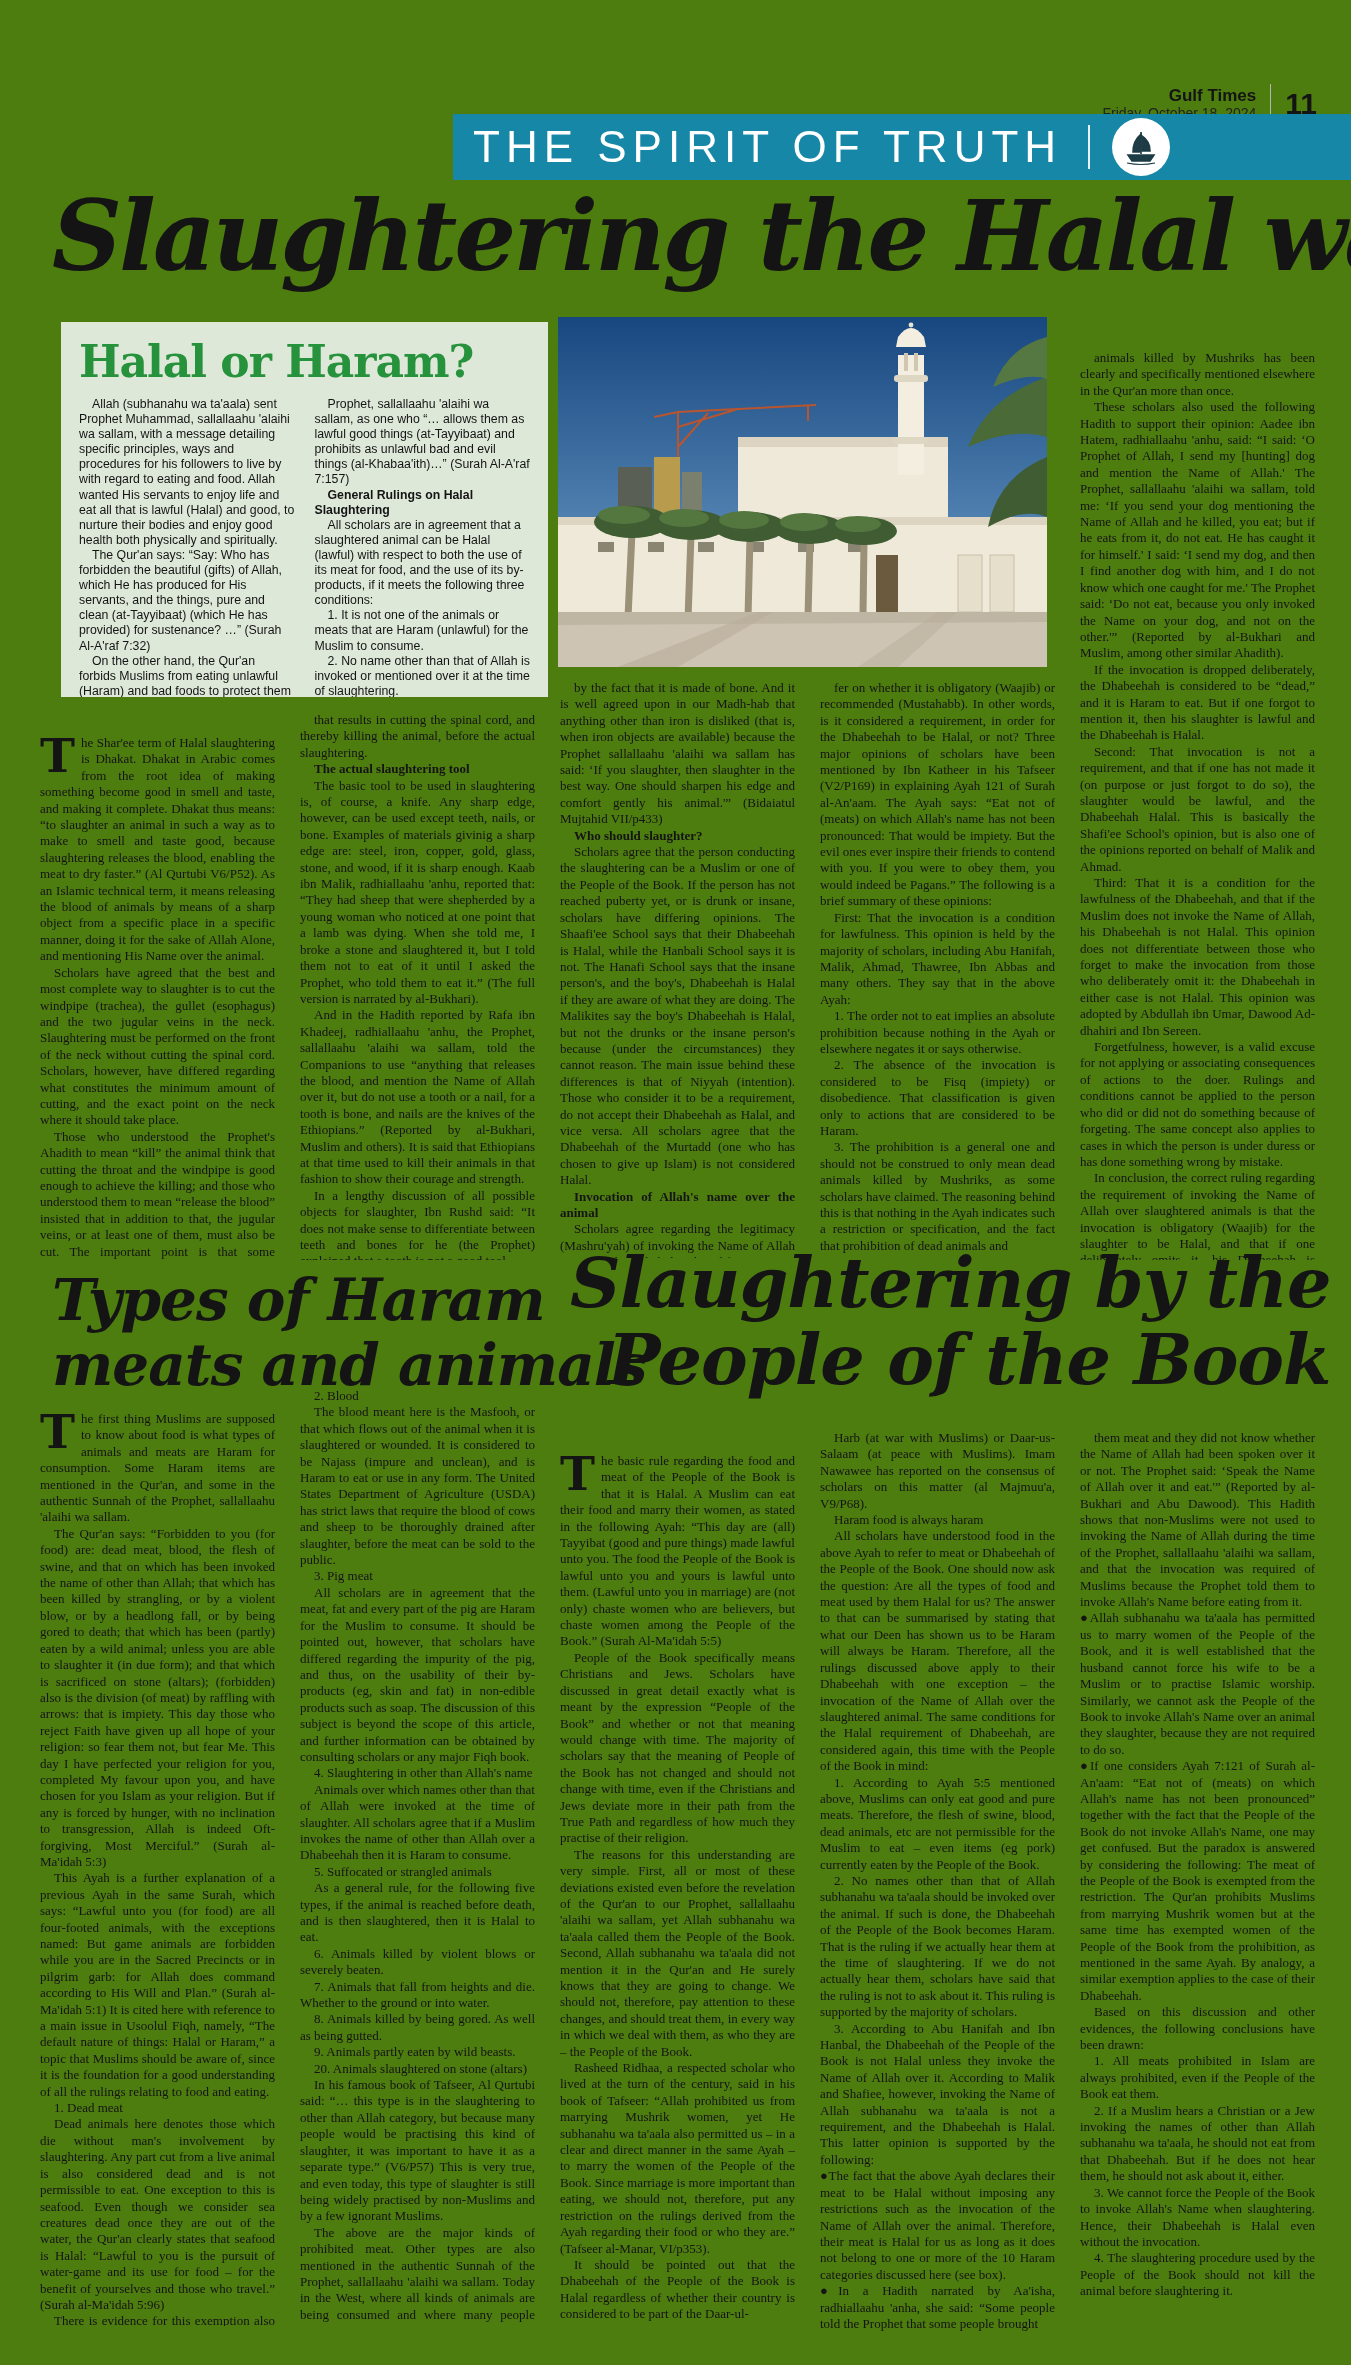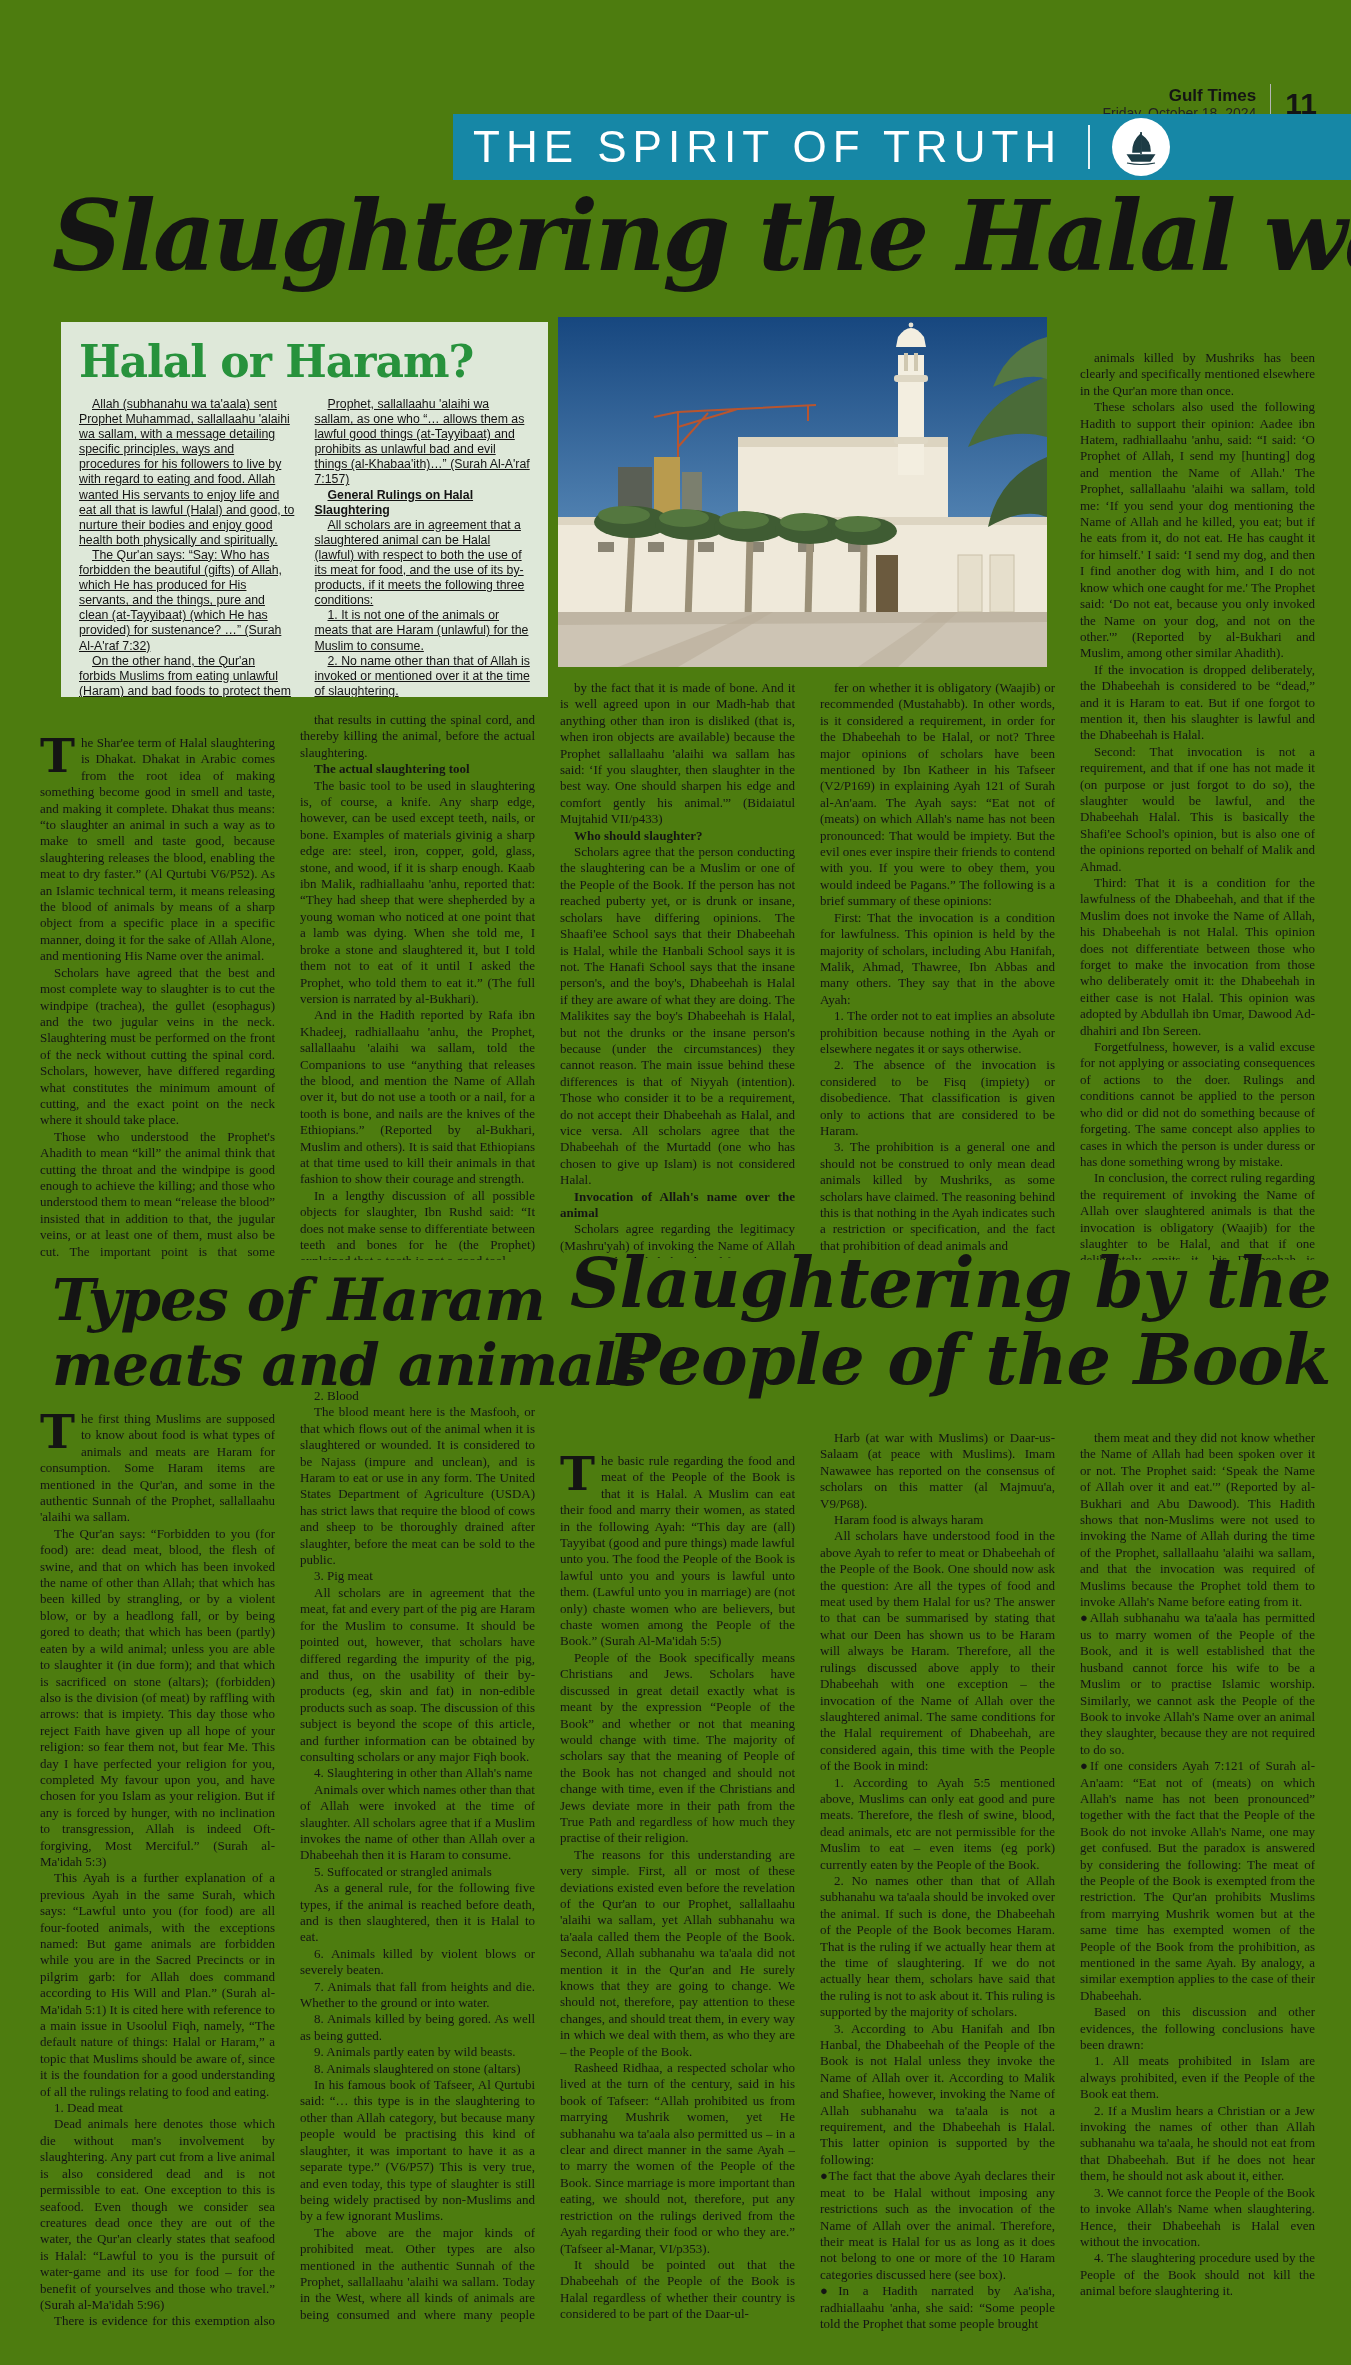--- a/index.html
+++ b/index.html
@@ -27,21 +27,21 @@
   .sub-headline{position:absolute;margin:0;font-family:"DejaVu Serif",serif;font-style:italic;
       font-weight:600;letter-spacing:-1px;}
   .types-headline{left:52px;top:1268px;font-size:58px;line-height:1.12;}
   .book-headline{left:570px;top:1244px;font-size:70px;line-height:1.1;text-align:right;}
   
   .halal-box{position:absolute;left:48px;top:322px;width:487px;height:375px;background:#dee8d9;
              box-sizing:border-box;padding:14px 18px 10px 18px;overflow:hidden;margin-left:13px;}
   .halal-box h2{margin:0 0 10px 0;font-family:"DejaVu Serif",serif;font-weight:bold;
                 font-size:44px;letter-spacing:-1px;color:#27923c;}
   .box-cols{display:flex;gap:20px;font-family:"Liberation Sans",sans-serif;
-            font-size:12.3px;line-height:15.1px;text-decoration:underline;}
+            font-size:12.3px;line-height:15.1px;}
   .box-cols>div{flex:1;}
   .box-cols p{margin:0;text-indent:13px;}
   .box-cols p:first-child{text-indent:13px;}
   .box-cols p.head{font-weight:bold;text-indent:13px;}
   
   .photo{position:absolute;left:558px;top:317px;width:489px;height:350px;margin:0;overflow:hidden;}
   .photo svg{display:block;}
   
   .col{position:absolute;width:235px;font-size:13px;line-height:16.4px;text-align:justify;
        overflow:hidden;}
@@ -255,21 +255,21 @@
       <p>3. Pig meat</p>
       <p>All scholars are in agreement that the meat, fat and every part of the pig are Haram for the Muslim to consume. It should be pointed out, however, that scholars have differed regarding the impurity of the pig, and thus, on the usability of their by-products (eg, skin and fat) in non-edible products such as soap. The discussion of this subject is beyond the scope of this article, and further information can be obtained by consulting scholars or any major Fiqh book.</p>
       <p>4. Slaughtering in other than Allah's name</p>
       <p>Animals over which names other than that of Allah were invoked at the time of slaughter. All scholars agree that if a Muslim invokes the name of other than Allah over a Dhabeehah then it is Haram to consume.</p>
       <p>5. Suffocated or strangled animals</p>
       <p>As a general rule, for the following five types, if the animal is reached before death, and is then slaughtered, then it is Halal to eat.</p>
       <p>6. Animals killed by violent blows or severely beaten.</p>
       <p>7. Animals that fall from heights and die. Whether to the ground or into water.</p>
       <p>8. Animals killed by being gored. As well as being gutted.</p>
       <p>9. Animals partly eaten by wild beasts.</p>
-      <p>8. Animals slaughtered on stone (altars)</p>
+      <p>20. Animals slaughtered on stone (altars)</p>
       <p>In his famous book of Tafseer, Al Qurtubi said: “… this type is in the slaughtering to other than Allah category, but because many people would be practising this kind of slaughter, it was important to have it as a separate type.” (V6/P57) This is very true, and even today, this type of slaughter is still being widely practised by non-Muslims and by a few ignorant Muslims.</p>
       <p>The above are the major kinds of prohibited meat. Other types are also mentioned in the authentic Sunnah of the Prophet, sallallaahu 'alaihi wa sallam. Today in the West, where all kinds of animals are being consumed and where many people practise animal slaughtering in different ways and for different purposes, it is highly recommended that Muslims learn the Islamic Ahkaam (rulings) regarding foods and meat in as much detail as possible.</p>
     </div>
 
   <h2 class="sub-headline book-headline">
     <span>Slaughtering by the</span><br>
     <span>People of the Book</span>
   </h2>
   <div class="col c-book1">
       <p class="drop">The basic rule regarding the food and meat of the People of the Book is that it is Halal. A Muslim can eat their food and marry their women, as stated in the following Ayah: “This day are (all) Tayyibat (good and pure things) made lawful unto you. The food the People of the Book is lawful unto you and yours is lawful unto them. (Lawful unto you in marriage) are (not only) chaste women who are believers, but chaste women among the People of the Book.” (Surah Al-Ma'idah 5:5)</p>

